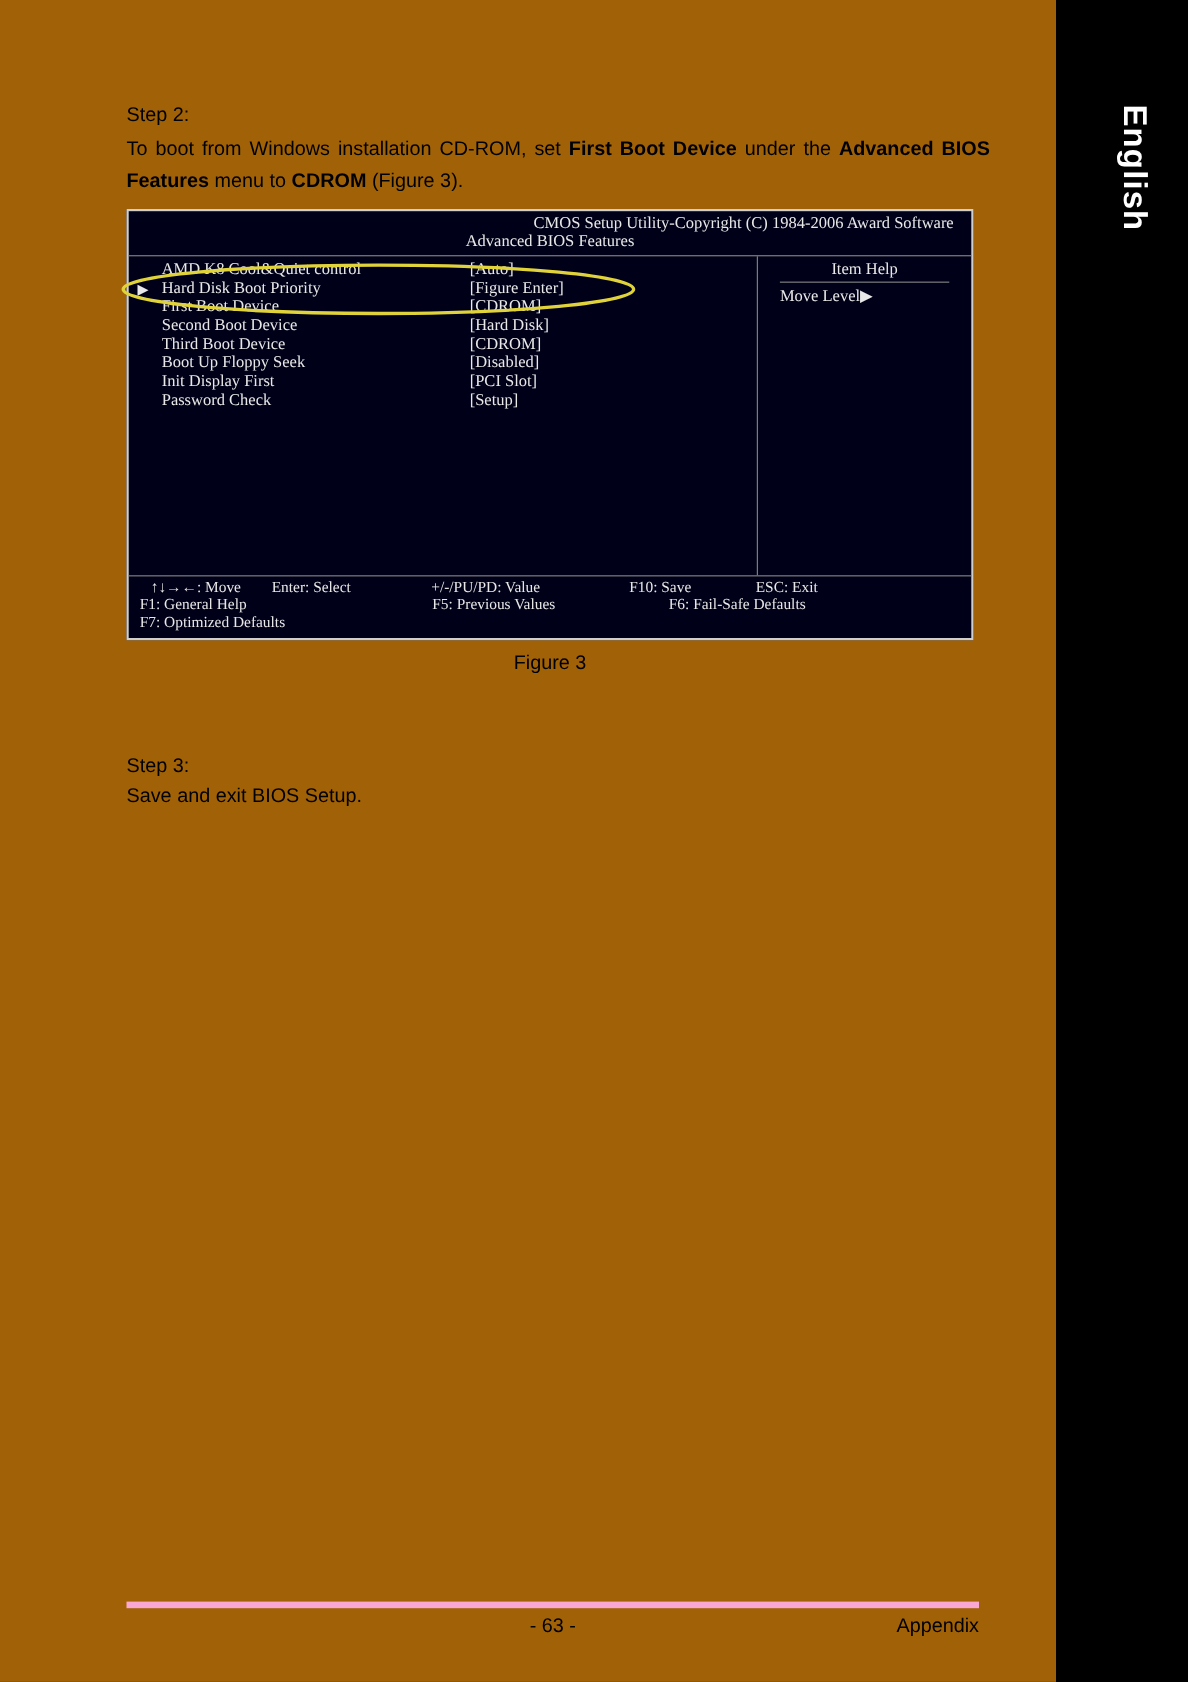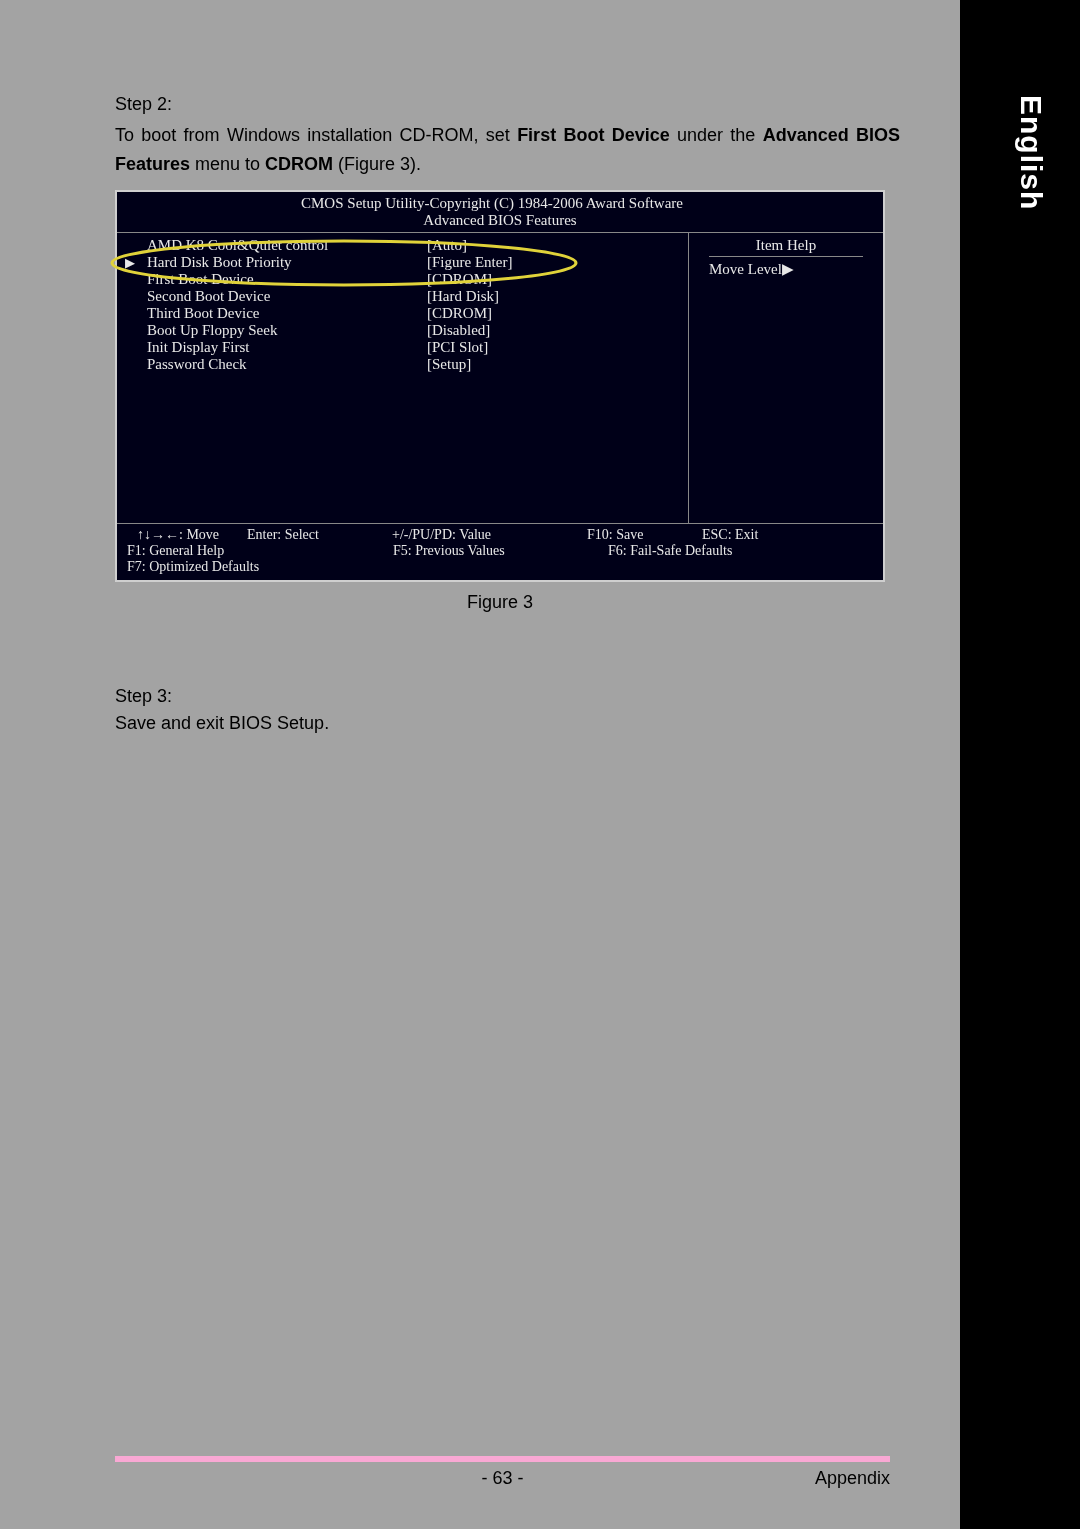--- a/index.html
+++ b/index.html
@@ -9,21 +9,21 @@
     background: #000;
     font-family: Arial, sans-serif;
     position: relative;
   }
   .page {
     position: absolute;
     left: 0;
     top: 0;
     width: 960px;
     height: 1529px;
-    background: #a3a3a3;
+    background: #a16207;
     padding: 90px 60px 40px 115px;
   }
   .side-tab {
     position: absolute;
     right: 0;
     top: 0;
     width: 120px;
     height: 1529px;
     background: #000;
   }
@@ -48,21 +48,21 @@
   .bios-box {
     margin-top: 12px;
     width: 770px;
     border: 2px solid #cfcfcf;
     background: #000018;
     color: #e8e8e8;
     font-family: "Times New Roman", serif;
     font-size: 15px;
   }
   .bios-title {
-    text-align: center;
+    text-align: right;
     padding: 3px 16px 0 0;
     border-bottom: 0;
   }
   .bios-sub {
     text-align: center;
     padding: 0 0 3px 0;
     border-bottom: 1px solid #888;
   }
   .bios-body {
     display: flex;
@@ -113,21 +113,21 @@
     border-top: 1px solid #888;
     padding: 3px 10px 5px 10px;
     display: flex;
     flex-wrap: wrap;
     font-size: 14px;
   }
   .fcell { white-space: nowrap; }
   .f1 { width: 120px; padding-left: 10px;}
   .f2 { width: 145px; }
   .f3 { width: 180px; }
-  .f4 { width: 115px; margin-left: 15px; }
+  .f4 { width: 115px; }
   .f5 { width: 100px; }
   .f6 { flex:1; }
   .f7 { width: 265px; padding-left:50px;}
   .f8 { width: 265px; }
   .f9 { flex:1; }
   .figure-caption {
     text-align: center;
     font-size: 18px;
     margin-top: 10px;
     width: 770px;

